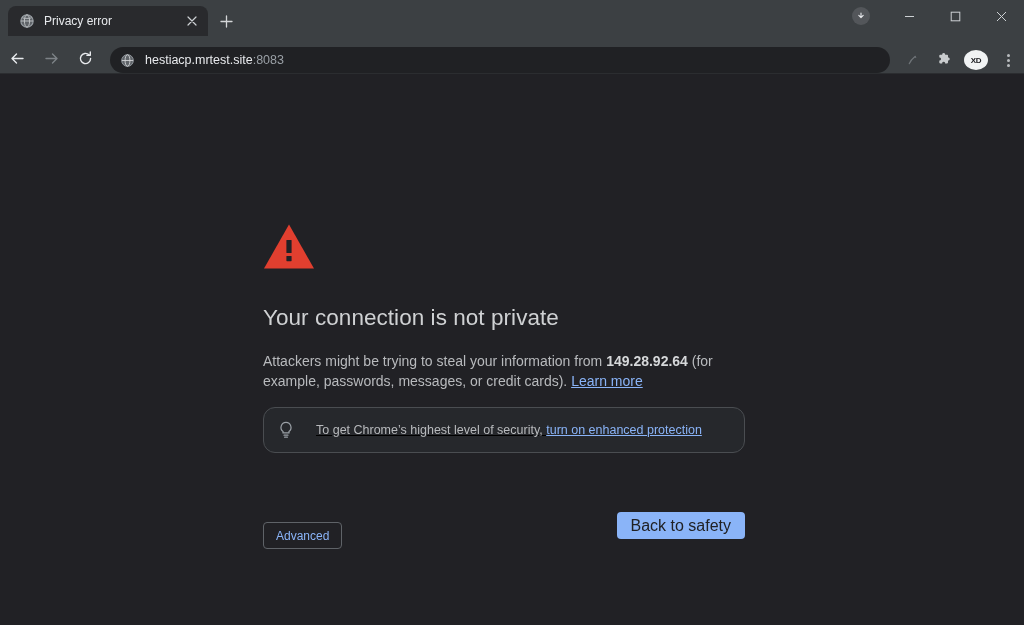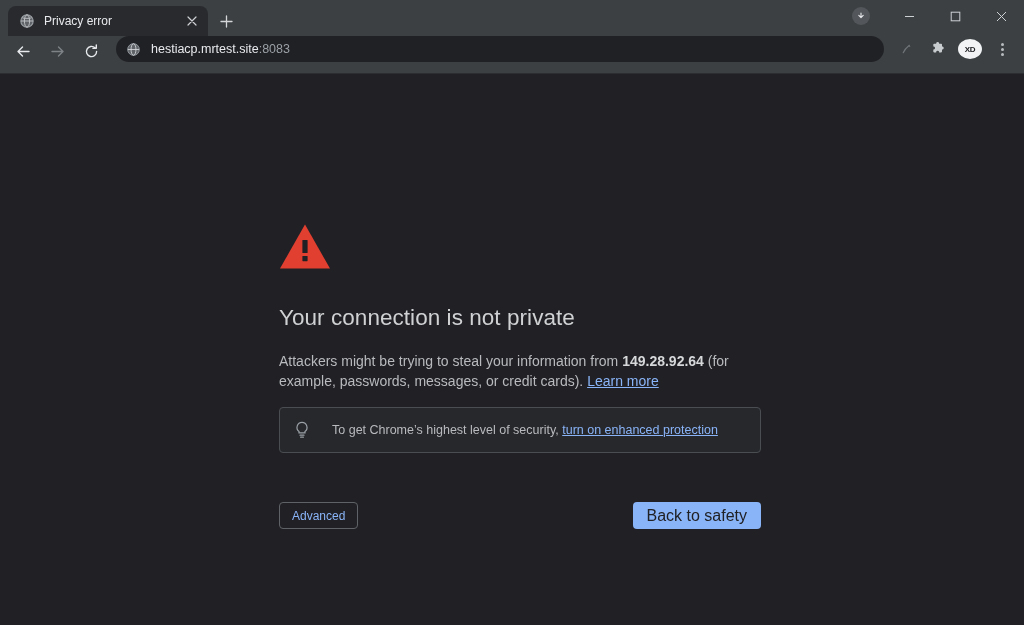--- a/index.html
+++ b/index.html
@@ -51,21 +51,21 @@
     display: flex; align-items: center; justify-content: center;
   }
   .winbtn {
     width: 46px; height: 32px;
     display: flex; align-items: center; justify-content: center;
     color: #cdd1d4;
   }
 
   .toolbar {
     height: 38px; background: #3c4043;
-    display: flex; align-items: flex-start; padding: 0 6px;
+    display: flex; align-items: flex-end; padding: 0 0;
     flex: 0 0 38px; border-bottom: 1px solid #2b2d30;
   }
   .navbtn {
     width: 30px; height: 30px; border-radius: 50%;
     display: flex; align-items: center; justify-content: center;
     color: #e8eaed; margin: 0 2px;
   }
   .navbtn.disabled { color: #7d8287; }
 
   .omnibox {
@@ -91,21 +91,21 @@
     background: #f1f3f4; color: #202124;
     font-size: 8px; font-weight: bold;
     display: flex; align-items: center; justify-content: center;
     letter-spacing: -0.3px;
   }
   .kebab { flex-direction: column; gap: 2px; }
   .kebab i { width: 3px; height: 3px; border-radius: 50%; background: #b9bcbf; display: block; }
 
   
   .page { flex: 1 1 auto; background: #212125; position: relative; }
-  .interstitial { position: absolute; left: 279px; top: 149px; width: 620px; }
+  .interstitial { position: absolute; left: 263px; top: 149px; width: 620px; }
 
   .warn-triangle { width: 52px; height: 47px; margin-bottom: 35px; }
 
   .err-heading {
     font-size: 22.5px; color: #cfd1d3; font-weight: normal;
     letter-spacing: 0.05px; margin-bottom: 20px;
   }
   .err-body {
     font-size: 14px; color: #b8babd; line-height: 20px;
     width: 452px; margin-bottom: 16px;
@@ -114,35 +114,37 @@
   .err-body a, .link {
     color: #8ab4f8; text-decoration: underline;
   }
   .err-code {
     font-size: 11px; color: #9aa0a6; letter-spacing: 0.1px;
     margin-bottom: 26px;
   }
 
   .enhanced-box {
     width: 482px; height: 46px;
-    border: 1px solid #4a4d51; border-radius: 4px;
+    border: 1px solid #4a4d51; border-radius: 12px;
     background: #26282c;
     display: flex; align-items: center; padding: 0 14px;
     margin-bottom: 49px;
+    text-decoration: underline;
   }
   .bulb { width: 16px; height: 18px; flex: 0 0 16px; margin-right: 22px; }
   .enhanced-text { font-size: 12.5px; color: #b8babd; }
 
   .btn-row { width: 482px; display: flex; justify-content: space-between; align-items: center; }
   .btn-advanced {
     height: 27px; padding: 0 12px;
     background: transparent; border: 1px solid #5f6368; border-radius: 4px;
     color: #8ab4f8; font-size: 12px;
     display: flex; align-items: center;
     font-family: "Liberation Sans", sans-serif;
+    margin-top: 20px;
   }
   .btn-safety {
     height: 27px; padding: 0 14px;
     background: #8ab4f8; border: none; border-radius: 4px;
     color: #202124; font-size: 16px;
     display: flex; align-items: center;
     font-family: "Liberation Sans", sans-serif;
   }
 </style>
 </head>

